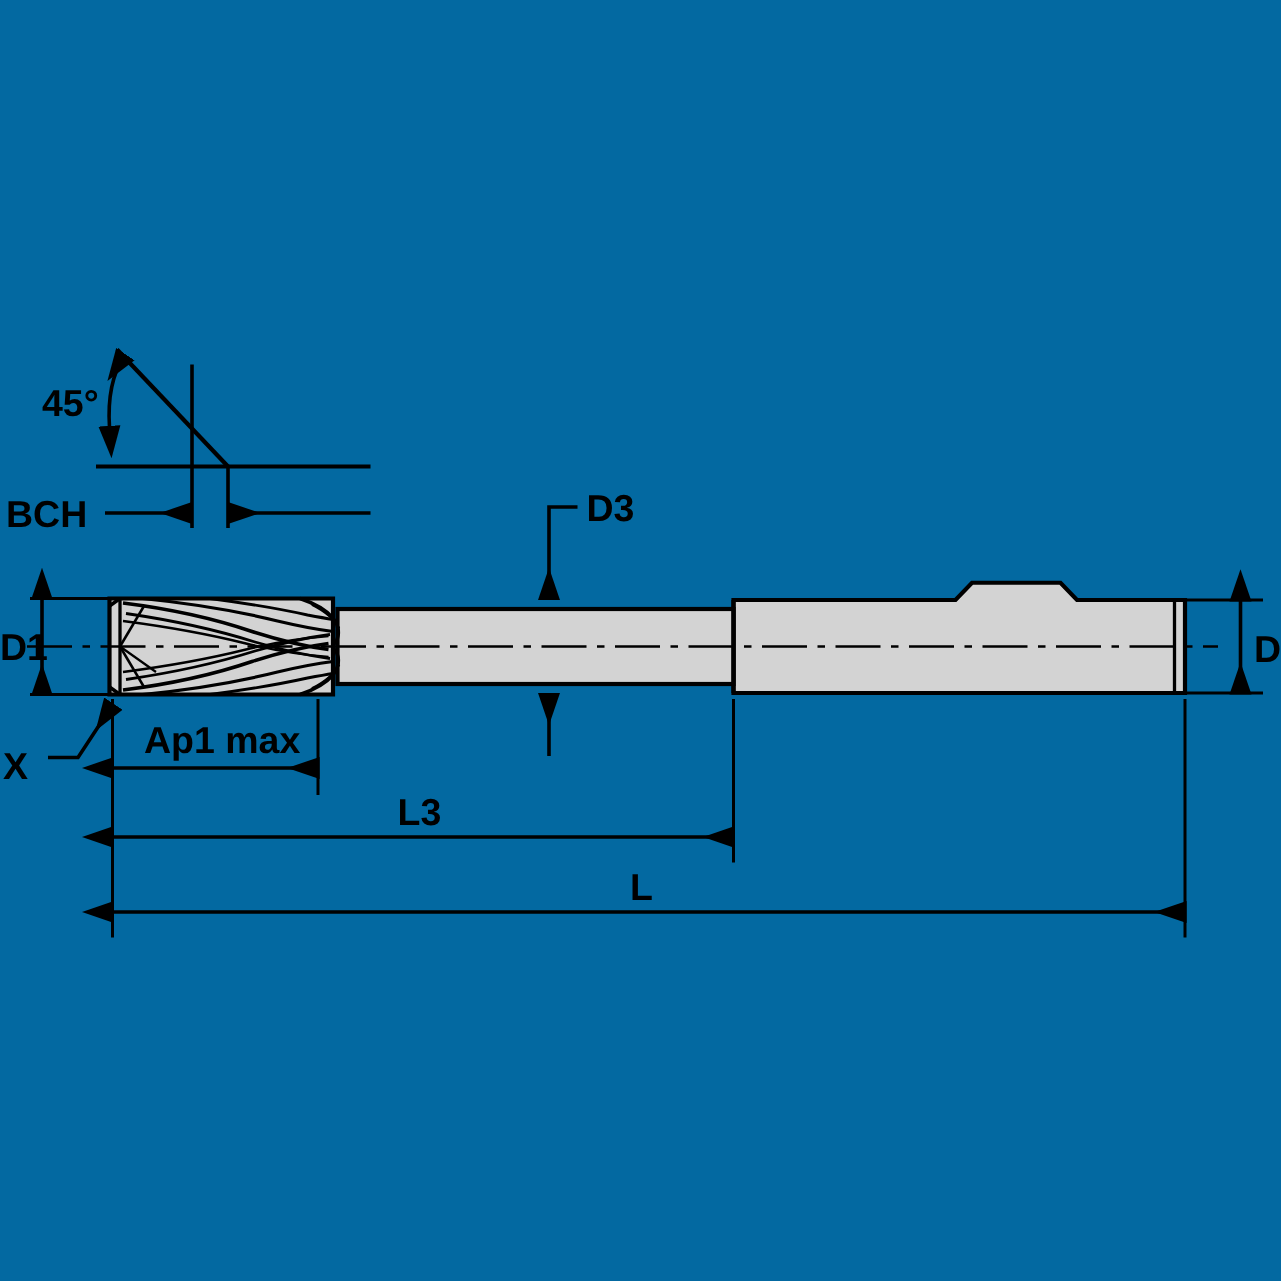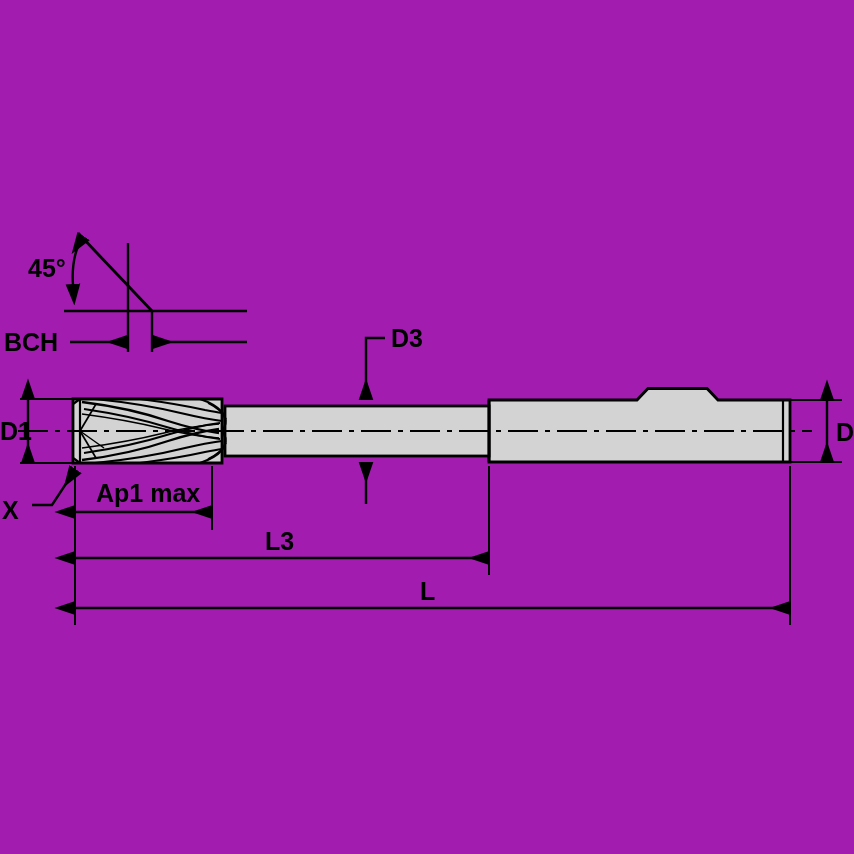--- a/index.html
+++ b/index.html
@@ -5,21 +5,21 @@
 <style>
   html, body {
     margin: 0;
     padding: 0;
     background: #ffffff;
   }
   #drawing-root {
     position: relative;
     width: 854px;
     height: 854px;
-    background: #a21caf;
+    background: #0369a1;
     font-family: "Liberation Sans", sans-serif;
     overflow: hidden;
   }
   #drawing-svg {
     display: block;
     width: 854px;
     height: 854px;
   }
   .dim-label {
     font-family: "Liberation Sans", sans-serif;

